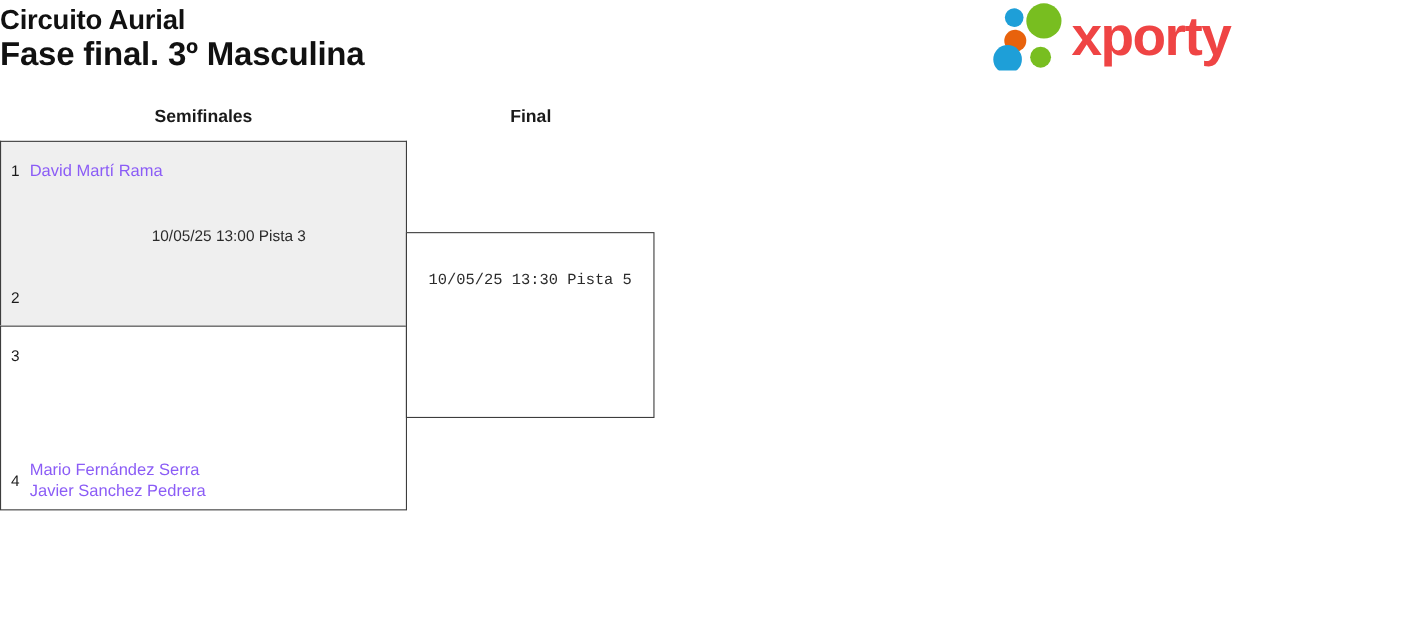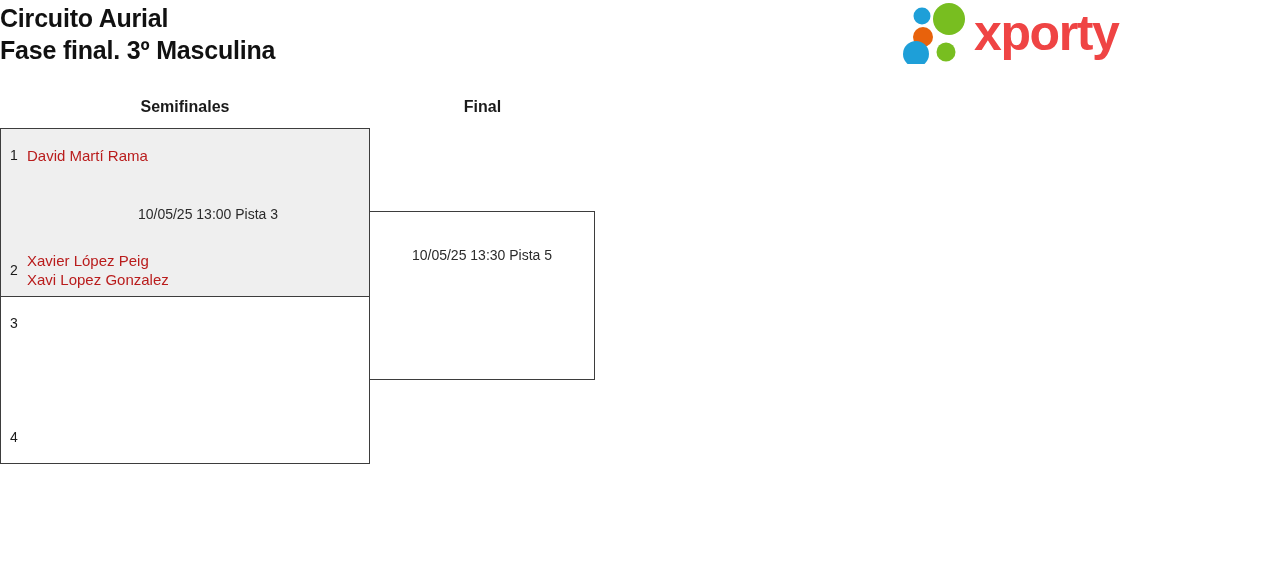--- a/index.html
+++ b/index.html
@@ -34,21 +34,21 @@
     line-height: 32px;
     font-weight: 700;
     letter-spacing: -0.2px;
     color: #111111;
     white-space: pre;
   }
   .tournament-subtitle {
     position: absolute;
     left: 0;
     top: 34px;
-    font-size: 25px;
+    font-size: 30px;
     line-height: 32px;
     font-weight: 700;
     letter-spacing: -0.2px;
     color: #111111;
     white-space: pre;
   }
 
   
   .brand-logo {
     position: absolute;
@@ -116,20 +116,21 @@
     width: 370px;
     height: 168px;
     background: #ffffff;
   }
   .match-box.final-1 {
     left: 369px;
     top: 211px;
     width: 226px;
     height: 169px;
     background: #ffffff;
+    font-family: Liberation Mono, monospace;
   }
 
   
   .slot {
     position: absolute;
     left: 0;
     width: 100%;
     height: 44px;
     display: flex;
     align-items: center;
@@ -147,21 +148,21 @@
     white-space: pre;
   }
   .players {
     flex: 1 1 auto;
     min-width: 0;
     padding-right: 10px;
   }
   .player-name {
     font-size: 15px;
     line-height: 19px;
-    color: #b91c1c;
+    color: #8b5cf6;
     white-space: pre;
     overflow: hidden;
     text-overflow: ellipsis;
   }
 
   .match-info {
     position: absolute;
     left: 0;
     width: 100%;
     text-align: center;
@@ -206,39 +207,39 @@
       <div class="seed">1</div>
       <div class="players">
         <div class="player-name">David Martí Rama</div>
       </div>
     </div>
 
     <div class="match-info">10/05/25 13:00 Pista 3</div>
 
     <div class="slot slot-bottom">
       <div class="seed">2</div>
-      <div class="players">
-        <div class="player-name">Xavier López Peig</div>
-        <div class="player-name">Xavi Lopez Gonzalez</div>
-      </div>
     </div>
   </div>
 
   <div class="match-box semi-2">
     <div class="slot slot-top">
       <div class="seed">3</div>
       <div class="players">
         <div class="player-name"></div>
         <div class="player-name"></div>
       </div>
     </div>
 
 
     <div class="slot slot-bottom">
       <div class="seed">4</div>
+      <div class="players">
+        <div class="player-name">Mario Fernández Serra</div>
+        <div class="player-name">Javier Sanchez Pedrera</div>
+      </div>
     </div>
   </div>
 
   <div class="match-box final-1">
     <div class="slot slot-top">
       <div class="seed"></div>
       <div class="players">
         <div class="player-name"></div>
         <div class="player-name"></div>
       </div>

